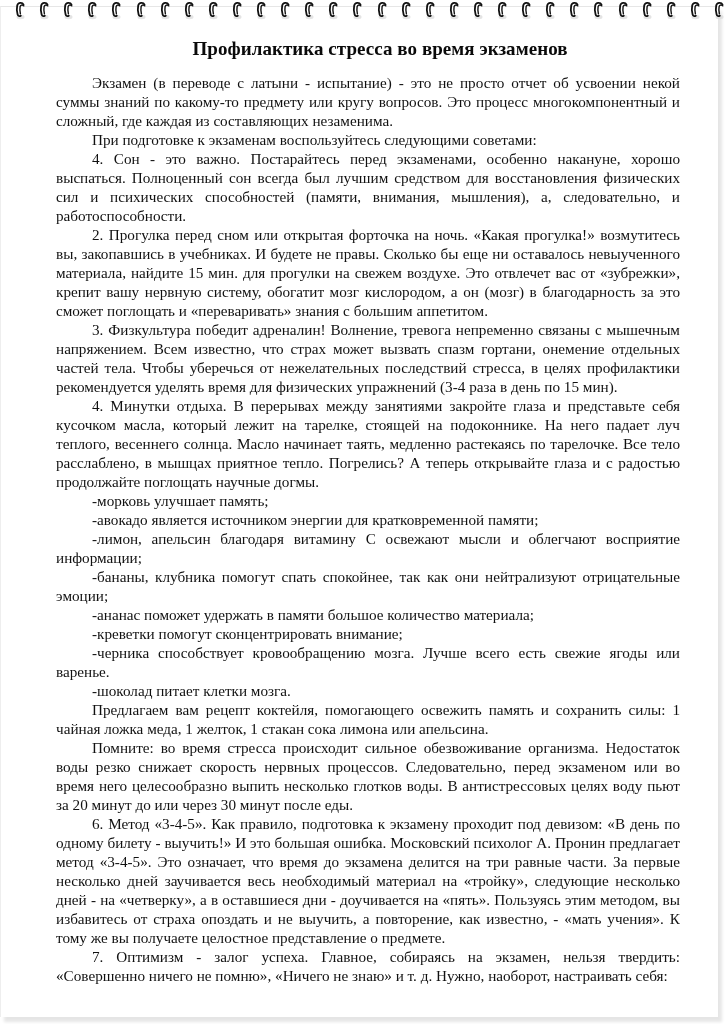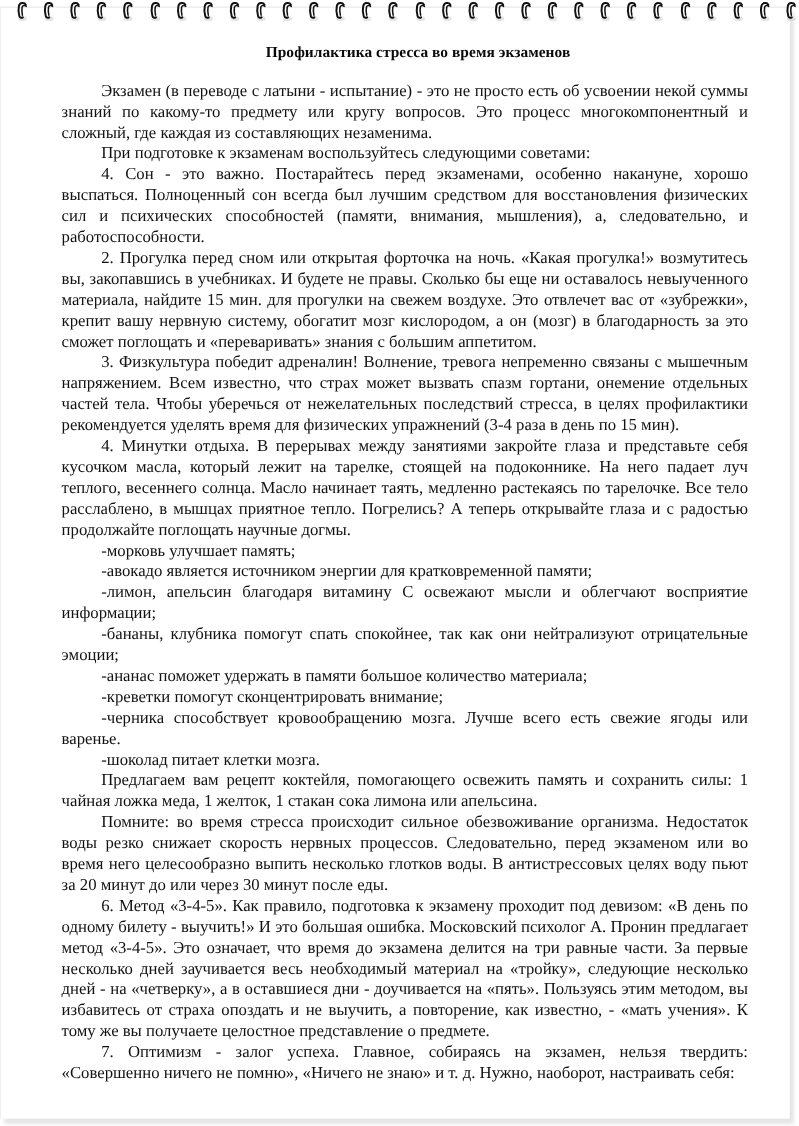--- a/index.html
+++ b/index.html
@@ -43,21 +43,21 @@
     .ring svg { display: block; }
     .content {
       position: absolute;
       left: 56px;
       top: 36px;
       width: 624px;
     }
     .title {
       font-family: "Liberation Serif", serif;
       font-weight: bold;
-      font-size: 14px;
+      font-size: 19px;
       text-align: center;
       margin: 0 0 11px 24px;
       letter-spacing: 0.05px;
       color: #0a0a0a;
       line-height: 26px;
     }
     .para {
       font-size: 15.2px;
       line-height: 19px;
       text-align: justify;
@@ -280,21 +280,21 @@
         <ellipse cx="5.5" cy="16" rx="4" ry="2.2" fill="#d8d8d8" opacity="0.7"></ellipse>
         <path d="M8.5 3.5 C7.5 1.2 3 1 2.2 4.5 C1.6 7.5 1.8 11 2.6 13.5 C3 15 4.5 15.6 5.8 14.8" fill="none" stroke="#111111" stroke-width="1.8" stroke-linecap="round"></path>
         <path d="M8.8 4.8 C8 3.6 5.6 3.5 5.1 5.6 C4.7 8 4.9 10.8 5.4 12.8" fill="none" stroke="#111111" stroke-width="1.4" stroke-linecap="round"></path>
       </svg>
     </div>
   </div>
 
 <div class="content">
   <h1 class="title">Профилактика стресса во время экзаменов</h1>
 
-  <p class="para">Экзамен (в переводе с латыни - испытание) - это не просто есть об усвоении некой суммы знаний по какому-то предмету или кругу вопросов. Это процесс многокомпонентный и сложный, где каждая из составляющих незаменима.</p>
+  <p class="para">Экзамен (в переводе с латыни - испытание) - это не просто отчет об усвоении некой суммы знаний по какому-то предмету или кругу вопросов. Это процесс многокомпонентный и сложный, где каждая из составляющих незаменима.</p>
   <p class="para">При подготовке к экзаменам воспользуйтесь следующими советами:</p>
   <p class="para">4. Сон - это важно. Постарайтесь перед экзаменами, особенно накануне, хорошо выспаться. Полноценный сон всегда был лучшим средством для восстановления физических сил и психических способностей (памяти, внимания, мышления), а, следовательно, и работоспособности.</p>
   <p class="para">2. Прогулка перед сном или открытая форточка на ночь. «Какая прогулка!» возмутитесь вы, закопавшись в учебниках. И будете не правы. Сколько бы еще ни оставалось невыученного материала, найдите 15 мин. для прогулки на свежем воздухе. Это отвлечет вас от «зубрежки», крепит вашу нервную систему, обогатит мозг кислородом, а он (мозг) в благодарность за это сможет поглощать и «переваривать» знания с большим аппетитом.</p>
   <p class="para">3. Физкультура победит адреналин! Волнение, тревога непременно связаны с мышечным напряжением. Всем известно, что страх может вызвать спазм гортани, онемение отдельных частей тела. Чтобы уберечься от нежелательных последствий стресса, в целях профилактики рекомендуется уделять время для физических упражнений (3-4 раза в день по 15 мин).</p>
   <p class="para">4. Минутки отдыха. В перерывах между занятиями закройте глаза и представьте себя кусочком масла, который лежит на тарелке, стоящей на подоконнике. На него падает луч теплого, весеннего солнца. Масло начинает таять, медленно растекаясь по тарелочке. Все тело расслаблено, в мышцах приятное тепло. Погрелись? А теперь открывайте глаза и с радостью продолжайте поглощать научные догмы.</p>
   <p class="para">-морковь улучшает память;</p>
   <p class="para">-авокадо является источником энергии для кратковременной памяти;</p>
   <p class="para">-лимон, апельсин благодаря витамину С освежают мысли и облегчают восприятие информации;</p>
   <p class="para">-бананы, клубника помогут спать спокойнее, так как они нейтрализуют отрицательные эмоции;</p>
   <p class="para">-ананас поможет удержать в памяти большое количество материала;</p>

